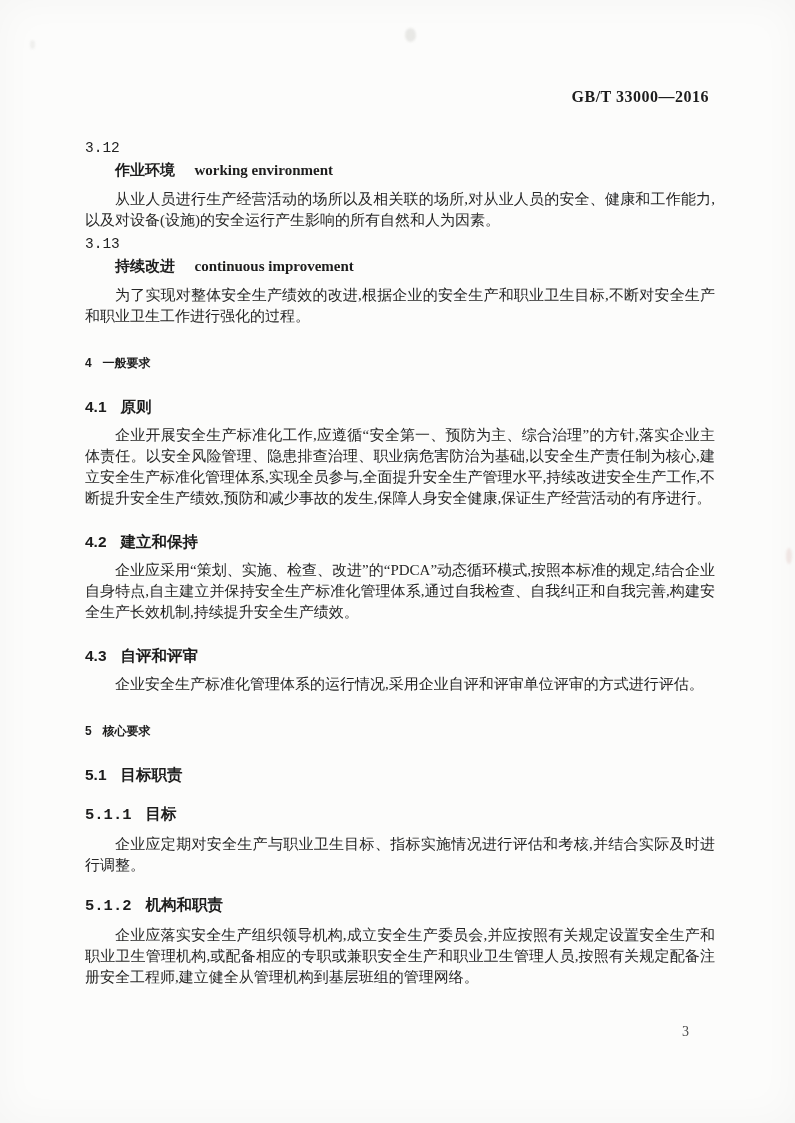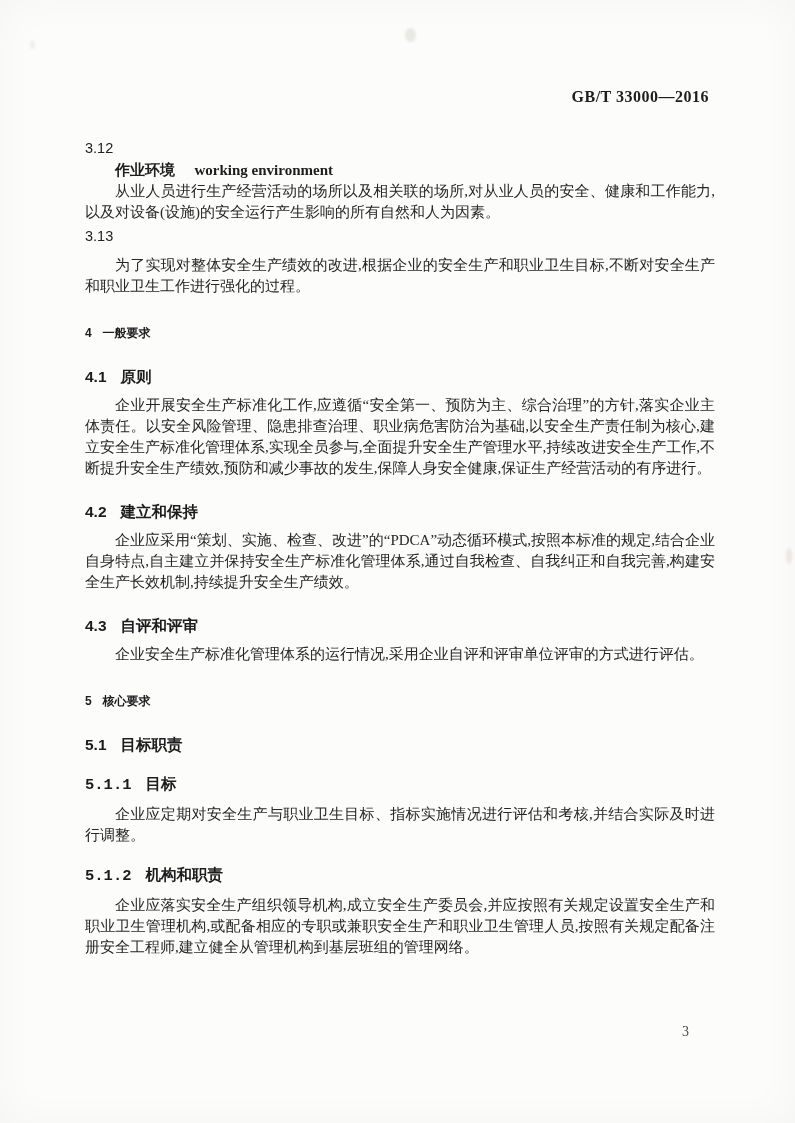--- a/index.html
+++ b/index.html
@@ -23,42 +23,42 @@
   }
   .content{
     position:absolute;
     left:85px;top:135px;
     width:630px;
     font-size:15px;
     line-height:21px;
   }
   .clause-num{
     margin-top:3px;
-    font-family:Liberation Sans, sans-serif;
+    font-family:Liberation Mono, monospace;
     font-size:14.5px;
     color:#222;
   }
   .term-line{
     padding-left:2em;
     font-weight:700;
     color:#1d1d1d;
   }
   .term-zh{font-family:"Liberation Sans","DejaVu Sans",sans-serif;}
   .term-en{
     margin-left:1.3em;
     font-family:"Liberation Serif","DejaVu Serif",serif;
   }
   .para{
     margin:0;
     margin-top:8px;
     text-indent:2em;
     text-align:justify;
     color:#262626;
   }
-  .term-line + .para{margin-top:0;}
+  .term-line + .para{margin-top:8px;}
   .para + .para{margin-top:2px;}
   .h1,.h2,.h3,.h4{
     font-family:"Liberation Sans","DejaVu Sans",sans-serif;
     font-weight:700;
     color:#1c1c1c;
     font-size:15.5px;
   }
   .h1{margin-top:26px;font-size:12px;}
   .h2{margin-top:22px;}
   .h3{margin-top:20px;font-family:Liberation Mono, monospace;}
@@ -95,20 +95,23 @@
 
   <div class="content">
 
     <div class="clause-num">3.12</div>
     <div class="term-line">
       <span class="term-zh">作业环境</span><span class="term-en">working environment</span>
     </div>
     <p class="para">从业人员进行生产经营活动的场所以及相关联的场所,对从业人员的安全、健康和工作能力,以及对设备(设施)的安全运行产生影响的所有自然和人为因素。</p>
 
     <div class="clause-num">3.13</div>
+    <div class="term-line">
+      <span class="term-zh">持续改进</span><span class="term-en">continuous improvement</span>
+    </div>
     <p class="para">为了实现对整体安全生产绩效的改进,根据企业的安全生产和职业卫生目标,不断对安全生产和职业卫生工作进行强化的过程。</p>
 
     <div class="h1">
       <span class="sec-num">4</span><span>一般要求</span>
     </div>
 
     <div class="h2">
       <span class="sec-num">4.1</span><span>原则</span>
     </div>
     <p class="para">企业开展安全生产标准化工作,应遵循“安全第一、预防为主、综合治理”的方针,落实企业主体责任。以安全风险管理、隐患排查治理、职业病危害防治为基础,以安全生产责任制为核心,建立安全生产标准化管理体系,实现全员参与,全面提升安全生产管理水平,持续改进安全生产工作,不断提升安全生产绩效,预防和减少事故的发生,保障人身安全健康,保证生产经营活动的有序进行。</p>

